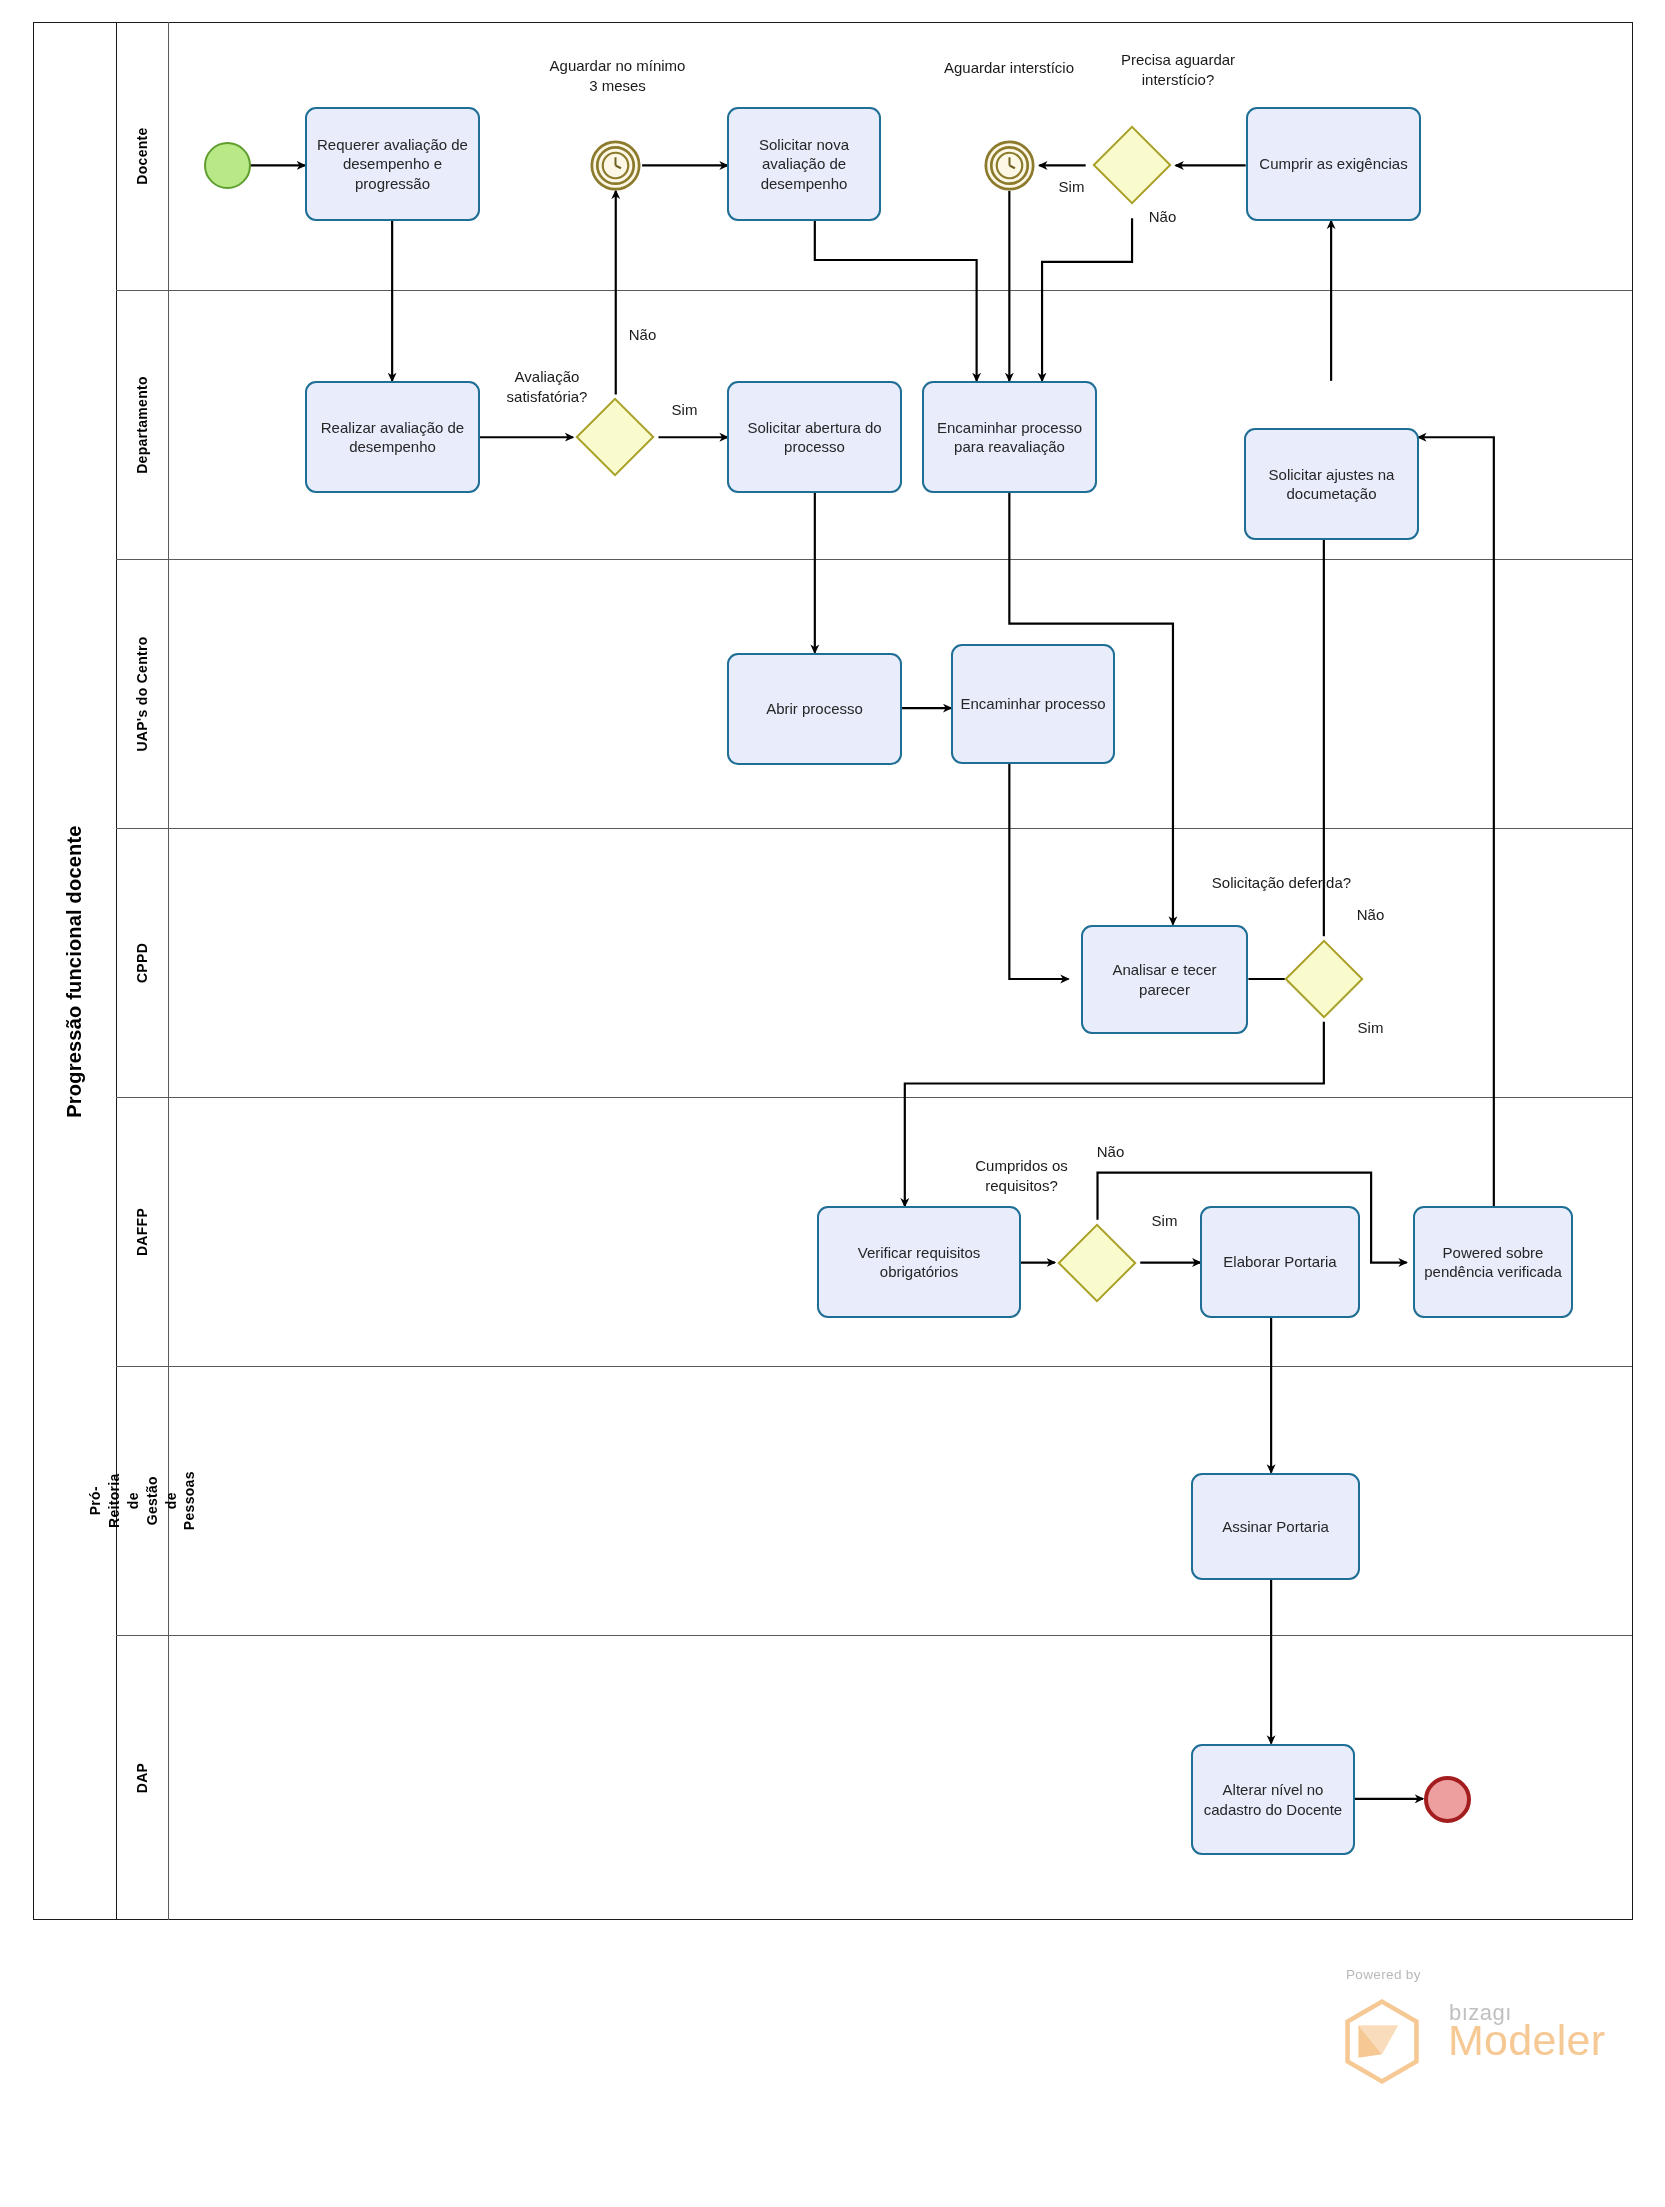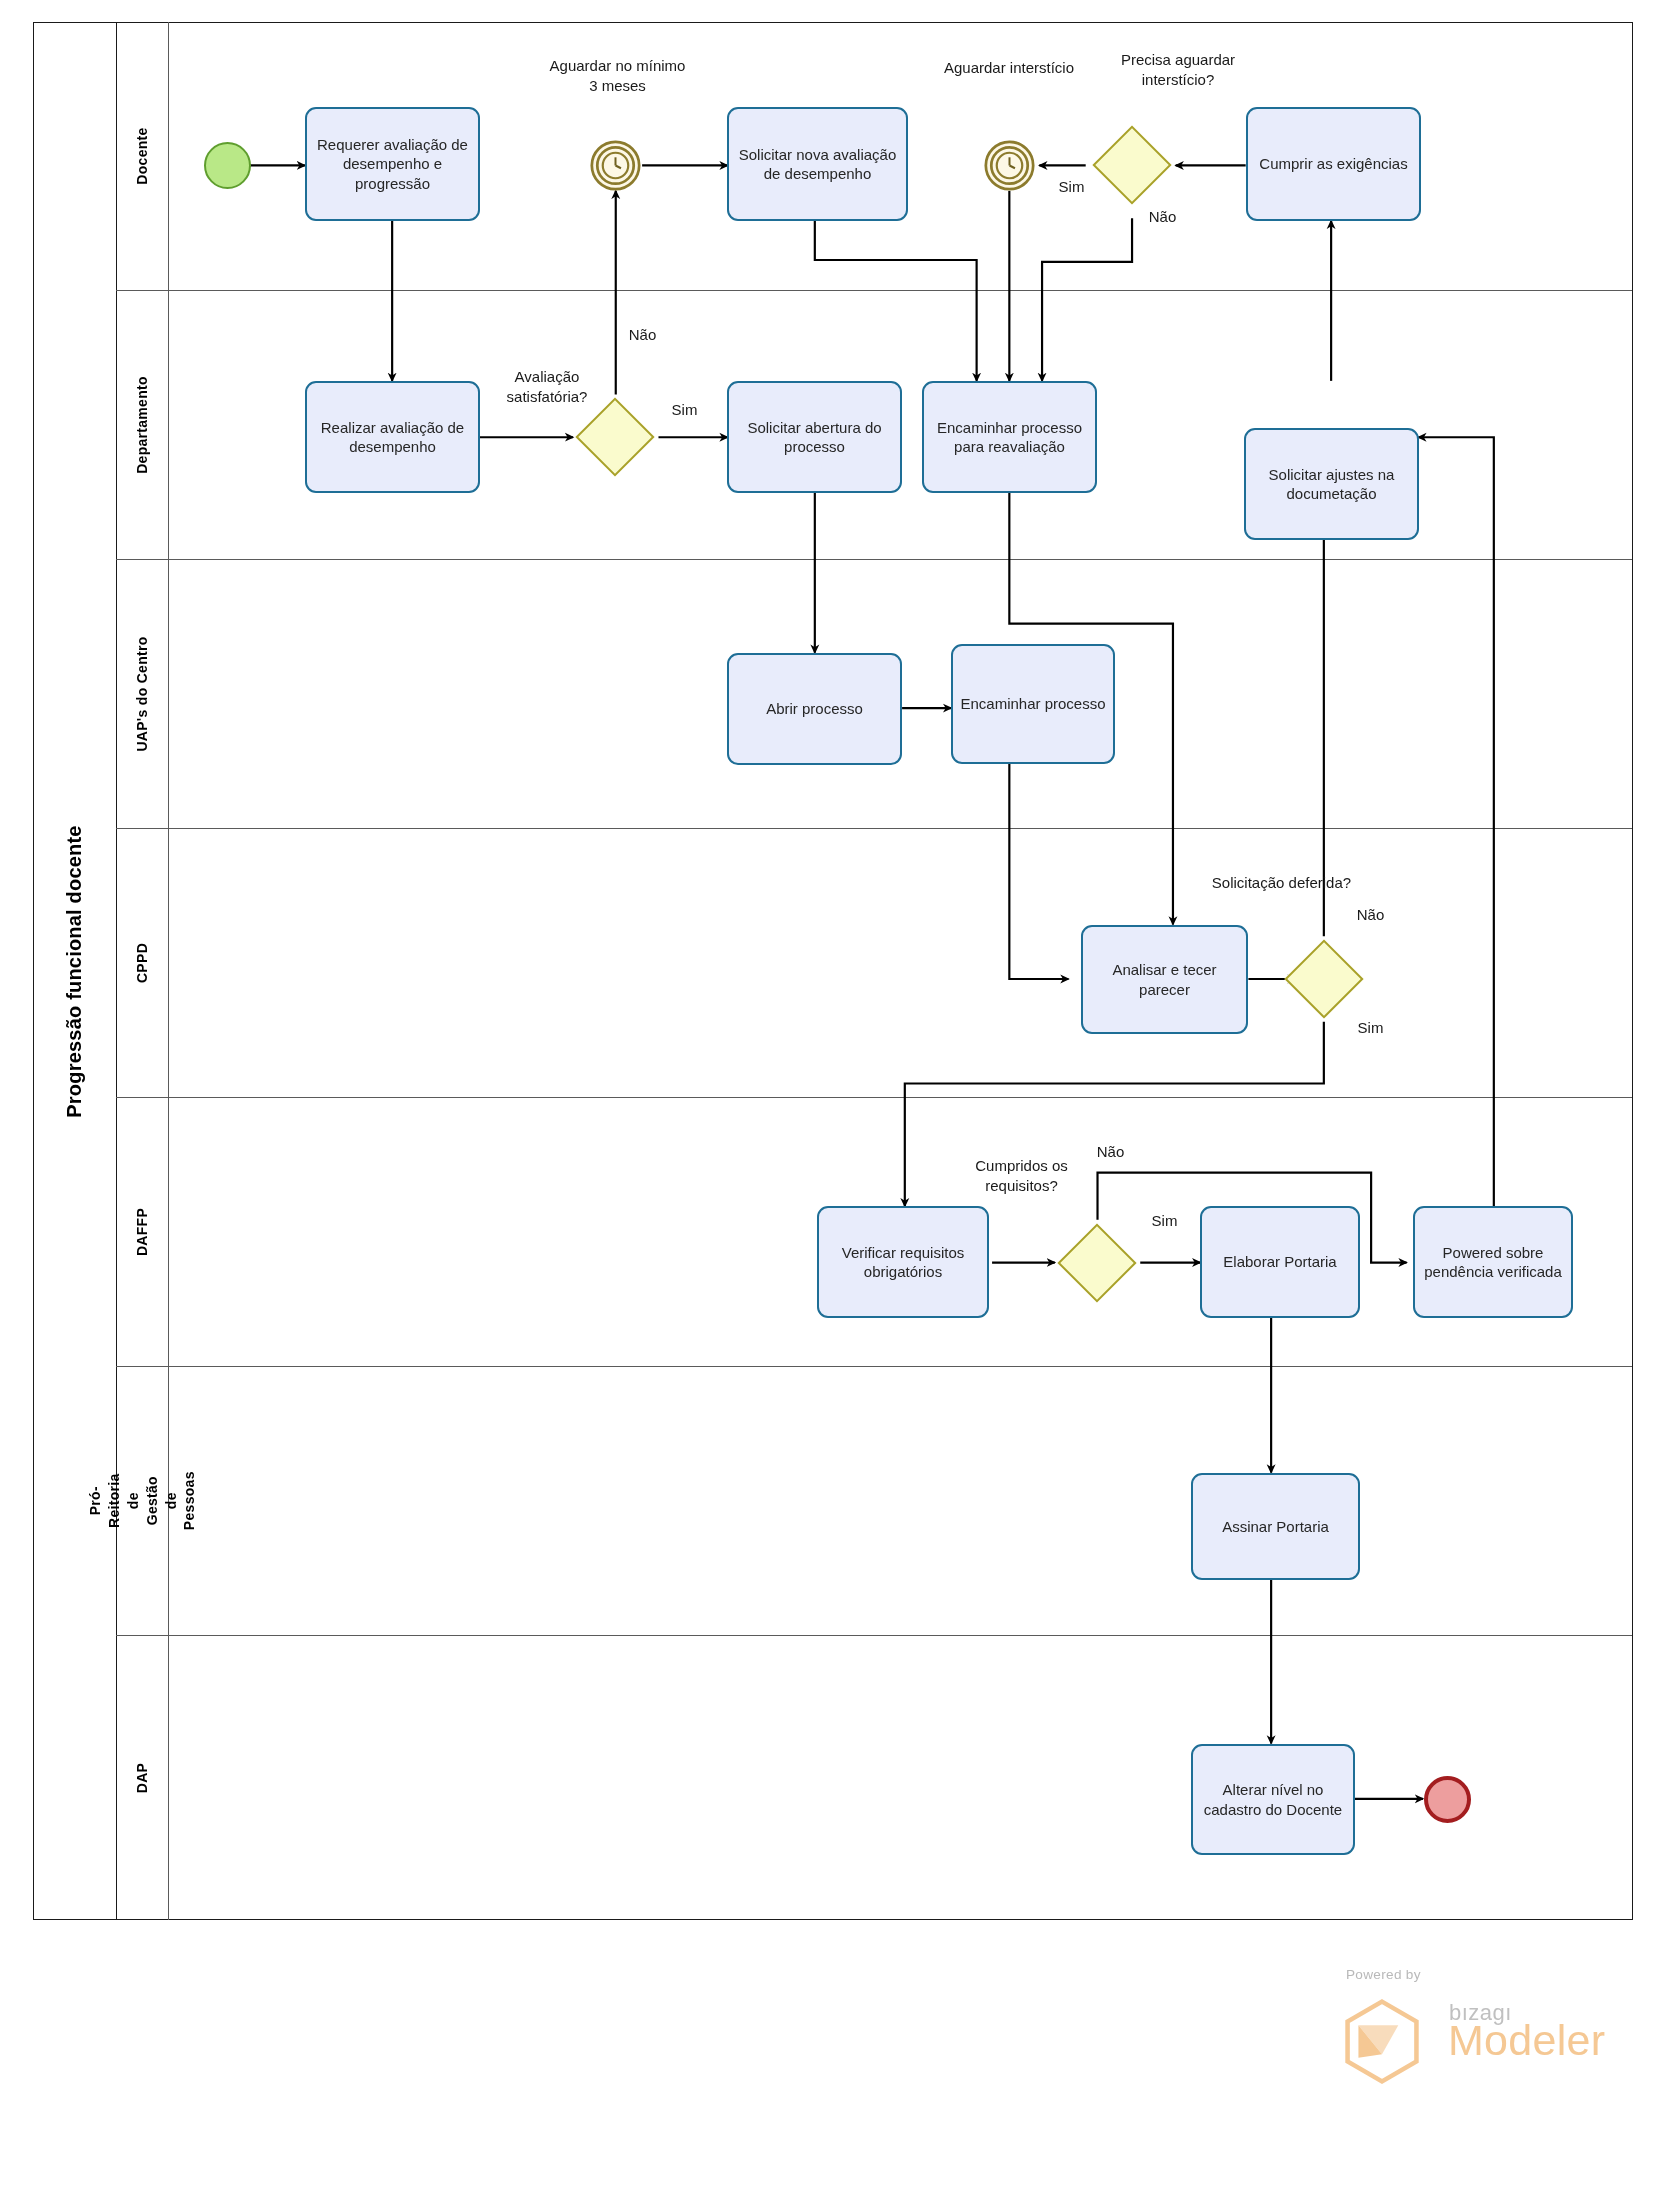--- a/index.html
+++ b/index.html
@@ -296,21 +296,21 @@
   <div class="timer-event" style="left:590px;top:140px;">
     <svg width="51" height="51" viewBox="0 0 56 56" xmlns="http://www.w3.org/2000/svg">
       <circle cx="28" cy="28" r="26" fill="#fdf8e6" stroke="#8c7b2d" stroke-width="3"></circle>
       <circle cx="28" cy="28" r="20" fill="#fdf8e6" stroke="#8c7b2d" stroke-width="3"></circle>
       <circle cx="28" cy="28" r="14" fill="#fdf8e6" stroke="#8c7b2d" stroke-width="2.4"></circle>
       <line x1="28" y1="28" x2="28" y2="19" stroke="#6e6020" stroke-width="2.2"></line>
       <line x1="28" y1="28" x2="34" y2="31" stroke="#6e6020" stroke-width="2.2"></line>
     </svg>
   </div>
 
-  <div class="task" style="left:727px;top:107px;width:181px;height:114px;">Solicitar nova avaliação de desempenho</div>
+  <div class="task" style="left:727px;top:107px;width:154px;height:114px;">Solicitar nova avaliação de desempenho</div>
 
   <div class="evt-label" style="left:940px;top:58px;width:138px;">Aguardar interstício</div>
   <div class="timer-event" style="left:984px;top:140px;">
     <svg width="51" height="51" viewBox="0 0 56 56" xmlns="http://www.w3.org/2000/svg">
       <circle cx="28" cy="28" r="26" fill="#fdf8e6" stroke="#8c7b2d" stroke-width="3"></circle>
       <circle cx="28" cy="28" r="20" fill="#fdf8e6" stroke="#8c7b2d" stroke-width="3"></circle>
       <circle cx="28" cy="28" r="14" fill="#fdf8e6" stroke="#8c7b2d" stroke-width="2.4"></circle>
       <line x1="28" y1="28" x2="28" y2="19" stroke="#6e6020" stroke-width="2.2"></line>
       <line x1="28" y1="28" x2="34" y2="31" stroke="#6e6020" stroke-width="2.2"></line>
     </svg>
@@ -340,21 +340,21 @@
 
   <div class="task" style="left:951px;top:644px;width:164px;height:120px;">Encaminhar processo</div>
 
   <div class="task" style="left:1081px;top:925px;width:167px;height:109px;">Analisar e tecer parecer</div>
 
   <div class="evt-label" style="left:1209px;top:873px;width:145px;">Solicitação deferida?</div>
   <div class="gateway" style="left:1296px;top:951px;"></div>
   <div class="flow-label" style="left:1346px;top:905px;width:49px;">Não</div>
   <div class="flow-label" style="left:1346px;top:1018px;width:49px;">Sim</div>
 
-  <div class="task" style="left:817px;top:1206px;width:172px;height:112px;">Verificar requisitos obrigatórios</div>
+  <div class="task" style="left:817px;top:1206px;width:204px;height:112px;">Verificar requisitos obrigatórios</div>
 
   <div class="evt-label" style="left:955px;top:1156px;width:133px;">Cumpridos os requisitos?</div>
   <div class="gateway" style="left:1069px;top:1235px;"></div>
   <div class="flow-label" style="left:1086px;top:1142px;width:49px;">Não</div>
   <div class="flow-label" style="left:1140px;top:1211px;width:49px;">Sim</div>
 
   <div class="task" style="left:1200px;top:1206px;width:160px;height:112px;">Elaborar Portaria</div>
 
   <div class="task" style="left:1413px;top:1206px;width:160px;height:112px;">Powered sobre pendência verificada</div>
 

